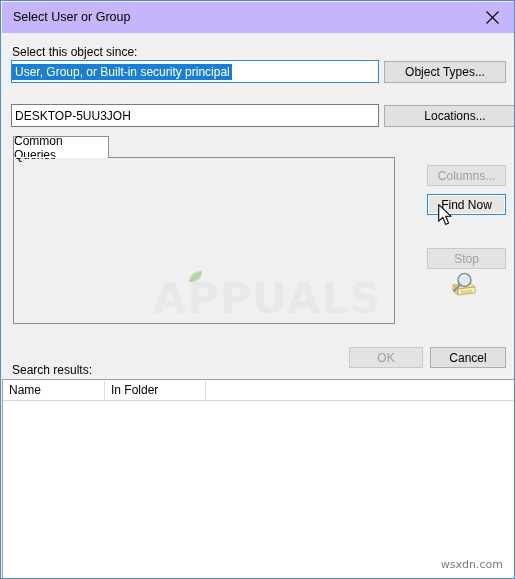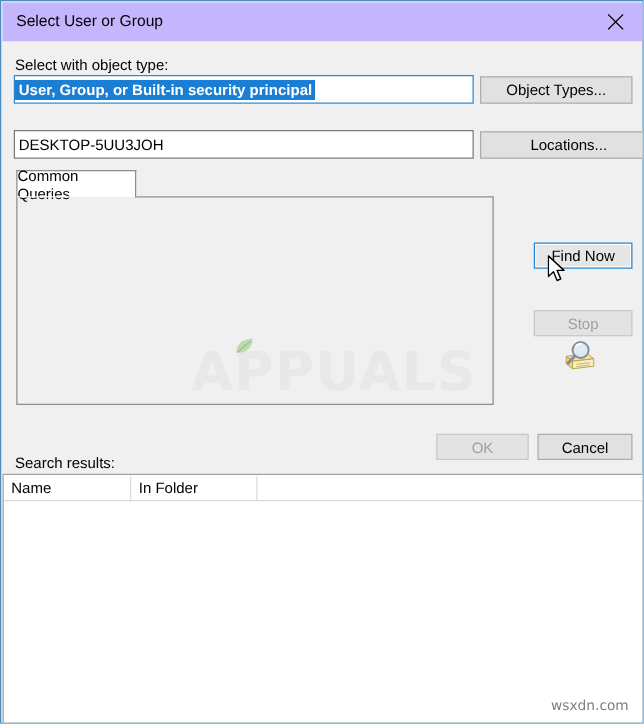--- a/index.html
+++ b/index.html
@@ -65,21 +65,21 @@
     position: absolute;
     box-sizing: border-box;
     background: #ffffff;
     border: 1px solid #7a7a7a;
     font-size: 12px;
     color: #000;
     display: flex;
     align-items: center;
     overflow: hidden;
   }
-  .txtbox.focused { border-color: #2c8ad4; font-weight: bold; }
+  .txtbox.focused { border-color: #2c8ad4; }
   .txtbox .val {
     padding-left: 3px;
     white-space: nowrap;
   }
   .txtbox .val.sel {
     background: #1a7fd4;
     color: #ffffff;
     padding: 1px 2px 1px 3px;
   }
 
@@ -274,21 +274,21 @@
     <div class="close-btn">
       <span>
         <svg width="13" height="13" viewBox="0 0 13 13">
           <line x1="0.5" y1="0.5" x2="12.5" y2="12.5" stroke="#000" stroke-width="1.1"></line>
           <line x1="12.5" y1="0.5" x2="0.5" y2="12.5" stroke="#000" stroke-width="1.1"></line>
         </svg>
       </span>
     </div>
   </div>
 
-  <div class="lbl" style="left:11px; top:44px;">Select with object type:</div>
+  <div class="lbl" style="left:11px; top:44px;">Select this object since:</div>
 
   <div class="txtbox focused" style="left:10px; top:59px; width:368px; height:23px;">
     <span class="val sel">User, Group, or Built-in security principal</span>
   </div>
 
   <div class="btn" style="left:383px; top:60px; width:122px; height:22px;">
     <span>Object Types...</span>
   </div>
 
 
@@ -347,20 +347,23 @@
     <span class="cbbox"></span>
     <span class="cblabel">Non expiring password</span>
   </div>
 
   <div class="lbl-dim" style="left:26px; top:283px;">Days since last logon:</div>
 
   <div class="txtbox greybox" style="left:143px; top:279px; width:64px; height:20px;">
     <span class="val"></span>
   </div>
 
+  <div class="btn disabled" style="left:426px; top:164px; width:79px; height:21px;">
+    <span>Columns...</span>
+  </div>
 
   <div class="btn focus-ring" style="left:426px; top:193px; width:79px; height:21px;">
     <span>Find Now</span>
   </div>
 
   <div class="btn disabled" style="left:426px; top:224px; width:79px; height:21px;margin-top:23px;">
     <span>Stop</span>
   </div>
 
   <div class="searchicon" style="left:443px; top:270px;">

